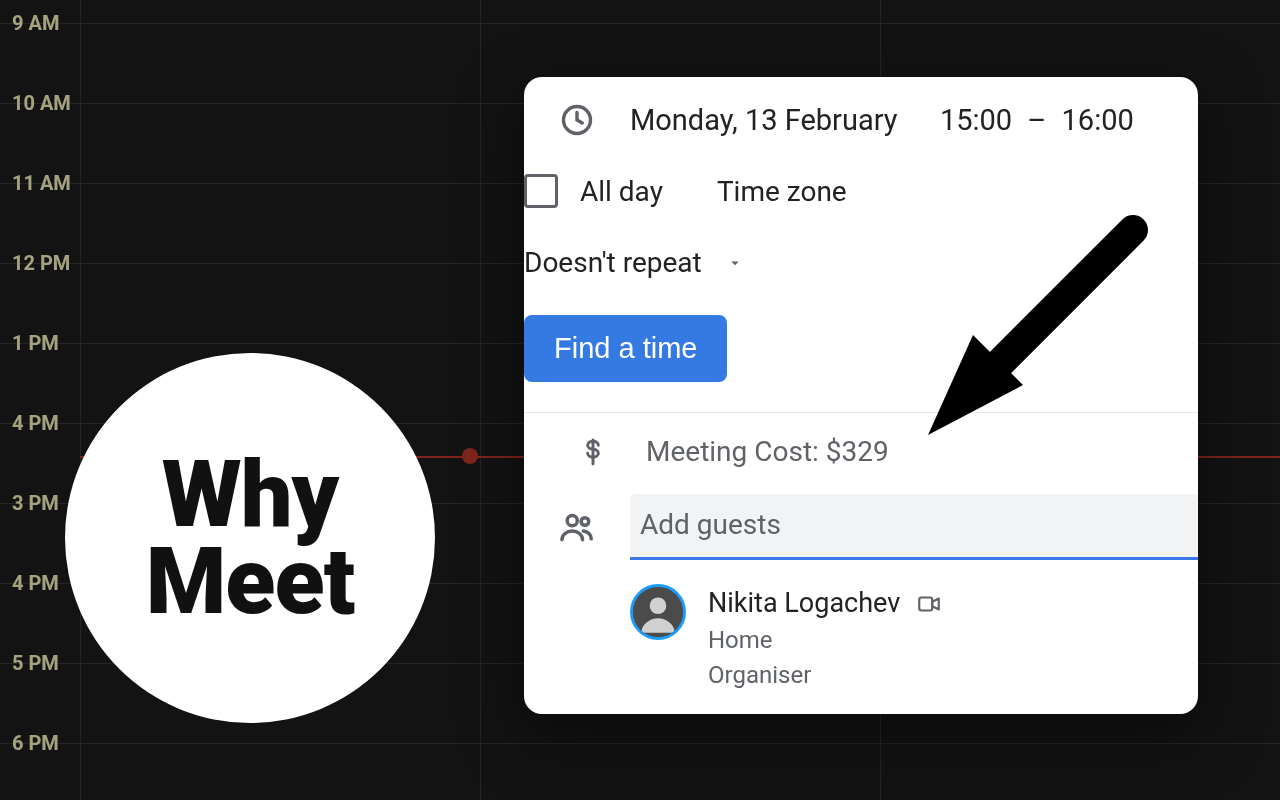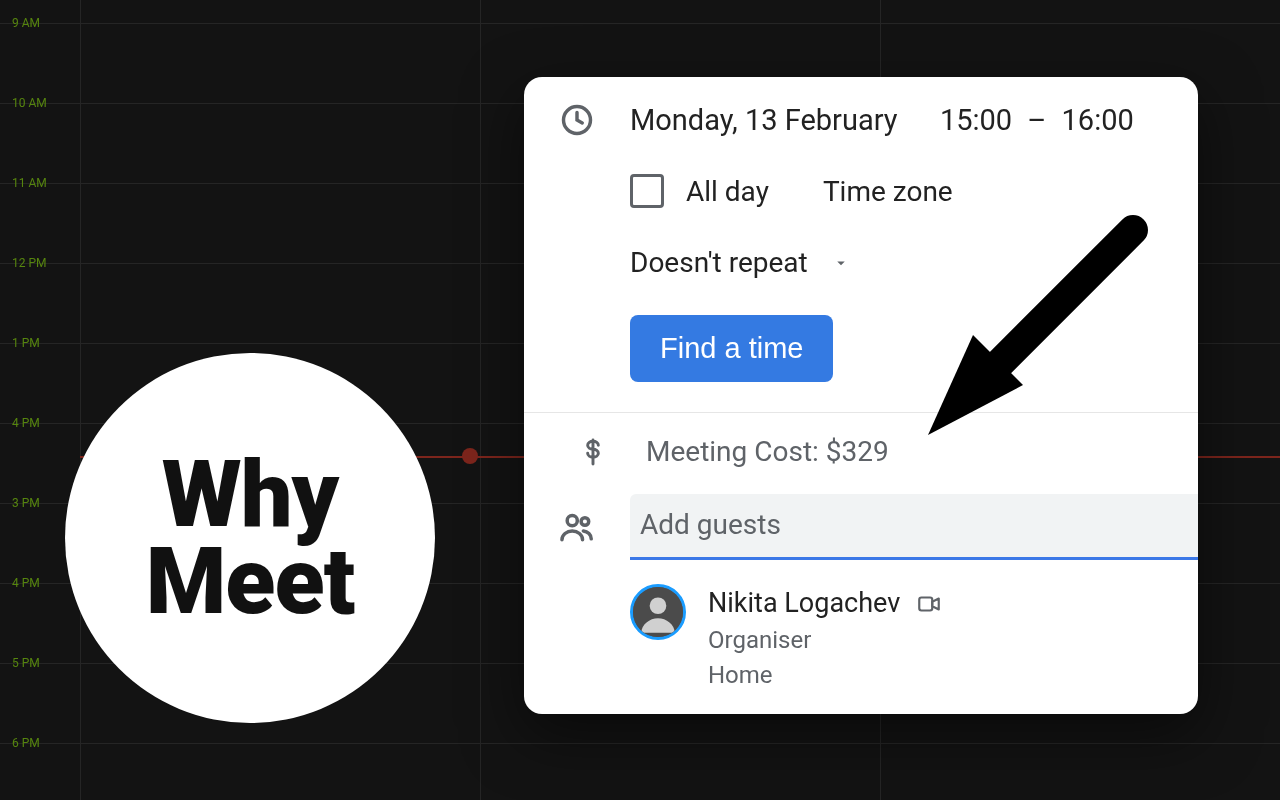--- a/index.html
+++ b/index.html
@@ -25,23 +25,24 @@
   }
   .cal-vline {
     position: absolute;
     top: 0; bottom: 0;
     width: 1px;
     background: #3a3a3a;
   }
   .cal-time {
     position: absolute;
     left: 12px;
-    font-size: 12px;
-    color: #84cc16;
+    font-size: 20px;
+    color: #fef9c3;
     transform: translateY(-50%);
+    font-weight: bold;
   }
 
   
   .cal-overlay {
     position: absolute;
     inset: 0;
     background: rgba(0,0,0,0.35);
   }
 
   
@@ -112,21 +113,21 @@
   .content-col { flex: 1; }
 
   
   .date-row { padding-top: 25px; }
   .date-text { font-size: 29px; color: #222; }
   .date-text .seg { display: inline-block; }
   .date-text .gap { display:inline-block; width:28px; }
   .date-text .dash { color:#222; padding: 0 8px; }
 
   
-  .sub-block { margin-left: 106px; margin-top: 36px; }
+  .sub-block { margin-top: 36px; }
   .allday-row { display:flex; align-items:center; gap: 22px; font-size:28px; color:#222; }
   .chk {
     width: 34px; height: 34px;
     border: 3px solid #5f6368;
     border-radius: 4px;
   }
   .repeat-row { margin-top: 38px; display:flex; align-items:center; gap:24px; color:#222; font-size:28px; }
   .repeat-row .caret { display:inline-block; }
 
   .find-btn {
@@ -309,22 +310,22 @@
     <div class="guest-lines">
       <div class="name-row">
         <span class="name">Nikita Logachev</span>
         <span>
           <svg width="26" height="26" viewBox="0 0 24 24" fill="none">
             <rect x="3" y="6" width="12" height="12" rx="2" stroke="#5f6368" stroke-width="2"></rect>
             <path d="M15 10l6-3v10l-6-3z" stroke="#5f6368" stroke-width="2" stroke-linejoin="round"></path>
           </svg>
         </span>
       </div>
+      <div>Home</div>
       <div>Organiser</div>
-      <div>Home</div>
     </div>
   </div>
 </div>
 
 <div class="badge">
   <div class="ln">Why</div>
   <div class="ln">Meet</div>
 </div>
 
 <div class="arrow">

